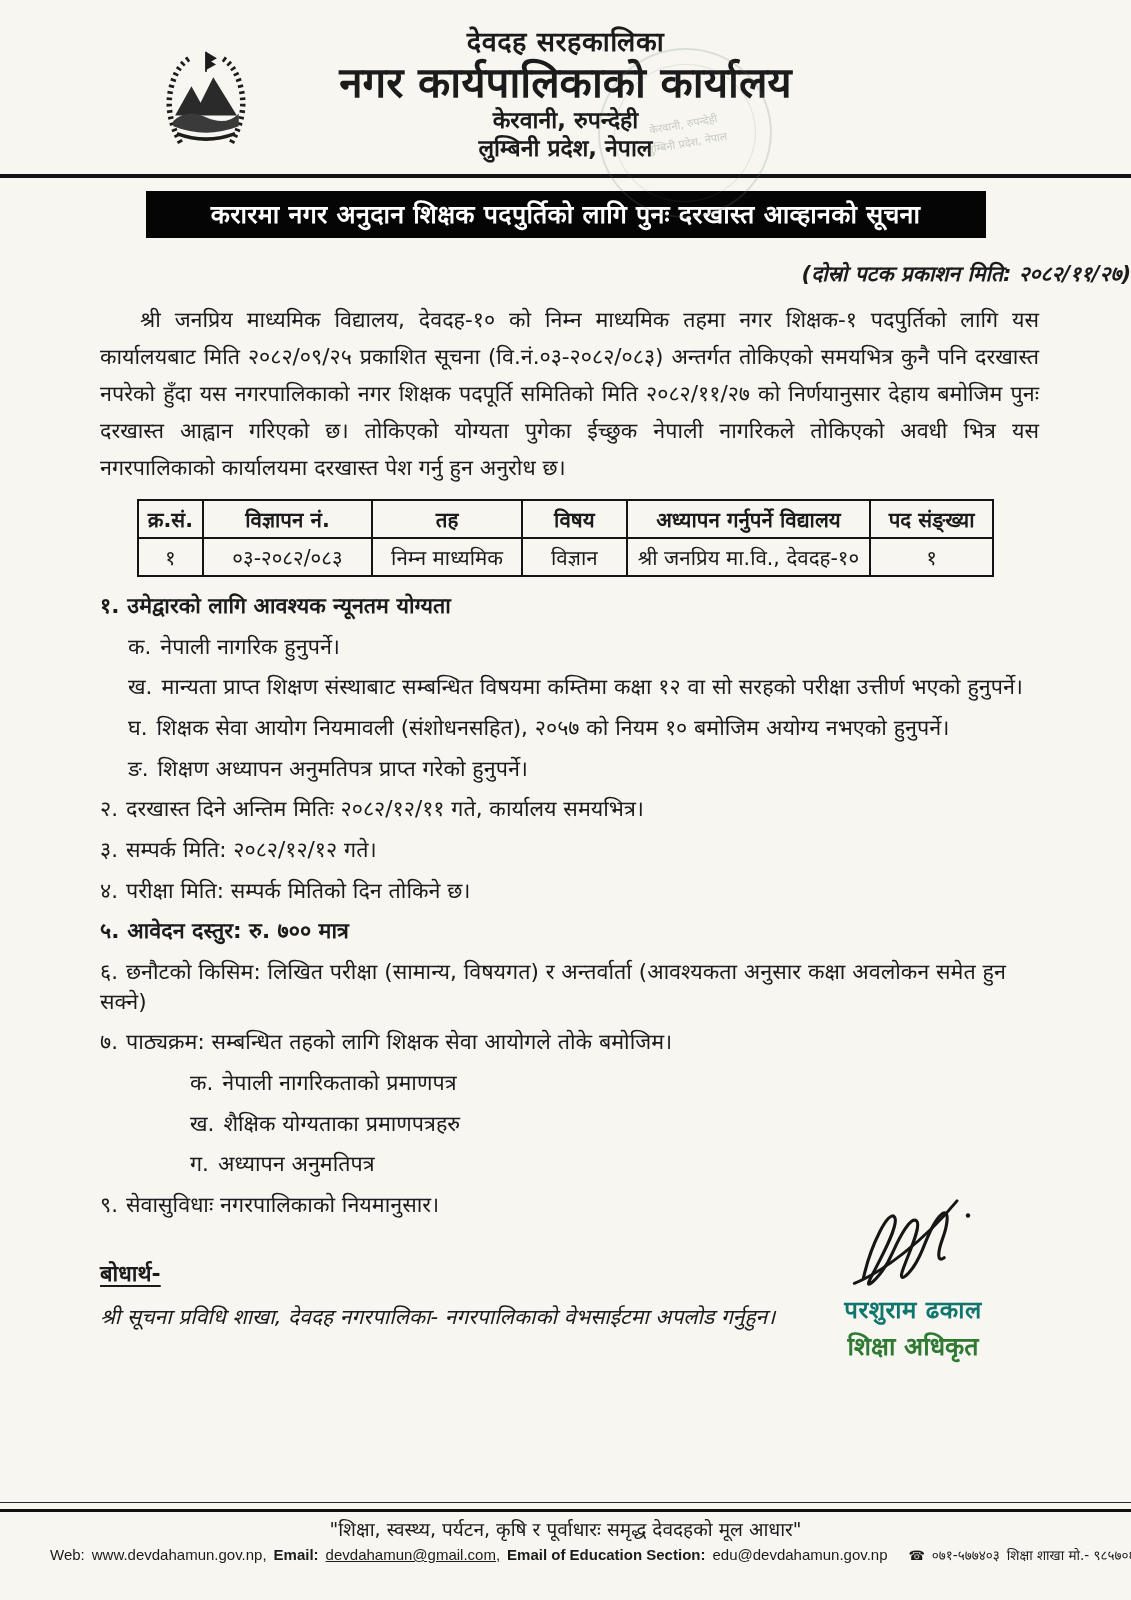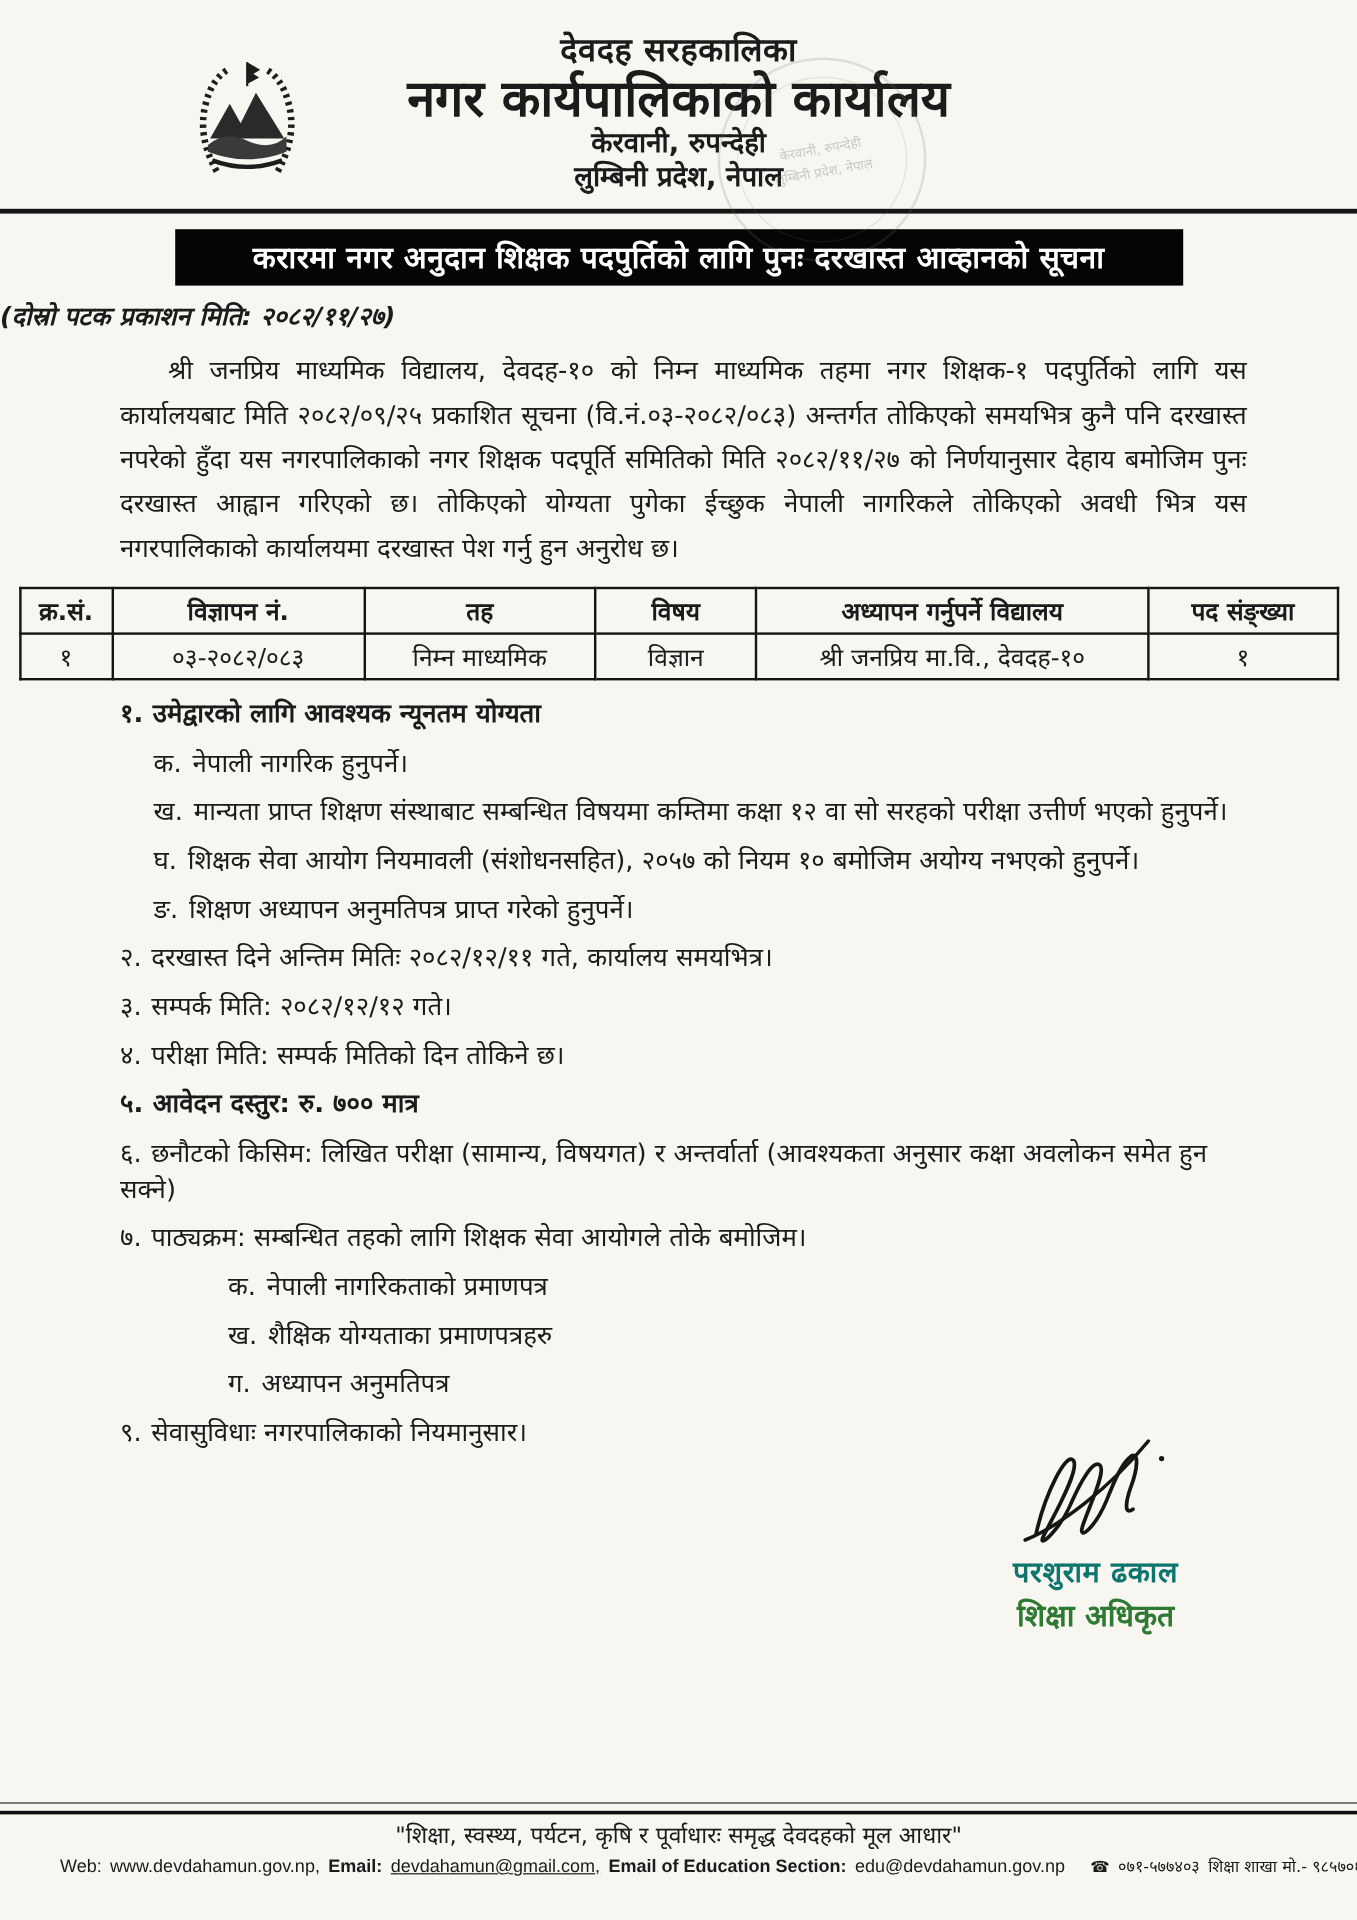--- a/index.html
+++ b/index.html
@@ -27,28 +27,28 @@
   }
   .stamp::before{content:"";position:absolute;inset:14px;border:1px solid rgba(105,120,105,.3);border-radius:50%;}
   .stamp span{font-size:11px;color:rgba(95,112,95,.65);white-space:nowrap;}
   
   .rule{height:4px;background:#141414;margin-top:12px;}
   .banner{
     width:832px;margin:13px auto 0;background:#050505;color:#fff;
     font-size:25px;font-weight:700;text-align:center;
     padding:5px 4px 8px;letter-spacing:.3px;
   }
-  .publish{ text-align:left;font-style:italic;font-weight:700;font-size:21px;margin-top:11px;}
+  .publish{ text-align:right;font-style:italic;font-weight:700;font-size:21px;margin-top:21px;padding-left:11px;}
   
   .intro{
     margin:15px 92px 0 100px;
     font-size:21.5px;line-height:1.72;text-align:justify;text-indent:40px;
   }
   
-  table.vac{border-collapse:collapse;margin:12px auto 0;width:1100px;font-size:20.5px;}
+  table.vac{border-collapse:collapse;margin:12px auto 0;width:857px;font-size:20.5px;}
   table.vac th,table.vac td{border:2px solid #141414;padding:4px 6px;text-align:center;}
   table.vac th{font-weight:700;}
   col.c1{width:66px}col.c2{width:180px}col.c3{width:165px}col.c4{width:115px}col.c5{width:280px}col.c6{width:135px}
   
   .doc-list{margin:14px 88px 0 100px;font-size:21.5px;}
   .li{margin-bottom:11px;line-height:1.38;}
   .li-flex{display:flex;gap:9px;}
   .li-flex .lbl{flex:none;}
   .indent1{padding-left:28px;}
   .indent2{padding-left:90px;}
@@ -182,20 +182,24 @@
   <div class="signature">
     <svg class="sig-scribble" width="150" height="110" viewBox="0 0 160 120" aria-hidden="true">
       <path d="M16 104 C 46 92, 92 58, 128 14" fill="none" stroke="#161616" stroke-width="3.2" stroke-linecap="round"></path>
       <path d="M26 98 C 34 62, 54 22, 60 32 C 66 42, 36 92, 32 102 C 28 112, 48 94, 58 70 C 66 52, 78 30, 84 36 C 90 42, 72 78, 68 92 C 64 106, 80 92, 90 68 C 98 48, 104 34, 112 28 C 120 23, 118 40, 112 56 C 107 70, 106 82, 114 76" fill="none" stroke="#161616" stroke-width="3.4" stroke-linecap="round"></path>
       <circle cx="140" cy="30" r="2.4" fill="#161616"></circle>
     </svg>
     <div class="sig-name">परशुराम ढकाल</div>
     <div class="sig-title">शिक्षा अधिकृत</div>
   </div>
 
+  <div class="cc">
+    <div class="cc-label">बोधार्थ-</div>
+    <div class="cc-line">श्री सूचना प्रविधि शाखा, देवदह नगरपालिका- नगरपालिकाको वेभसाईटमा अपलोड गर्नुहुन।</div>
+  </div>
 
   <div class="foot-line-thin"></div>
   <div class="foot-line-thick"></div>
   <div class="slogan">"शिक्षा, स्वस्थ्य, पर्यटन, कृषि र पूर्वाधारः समृद्ध देवदहको मूल आधार"</div>
   <div class="contact">
     <span>Web:</span>
     <span>www.devdahamun.gov.np,</span>
     <span class="b">Email:</span>
     <span class="u">devdahamun@gmail.com,</span>
     <span class="b">Email of Education Section:</span>

